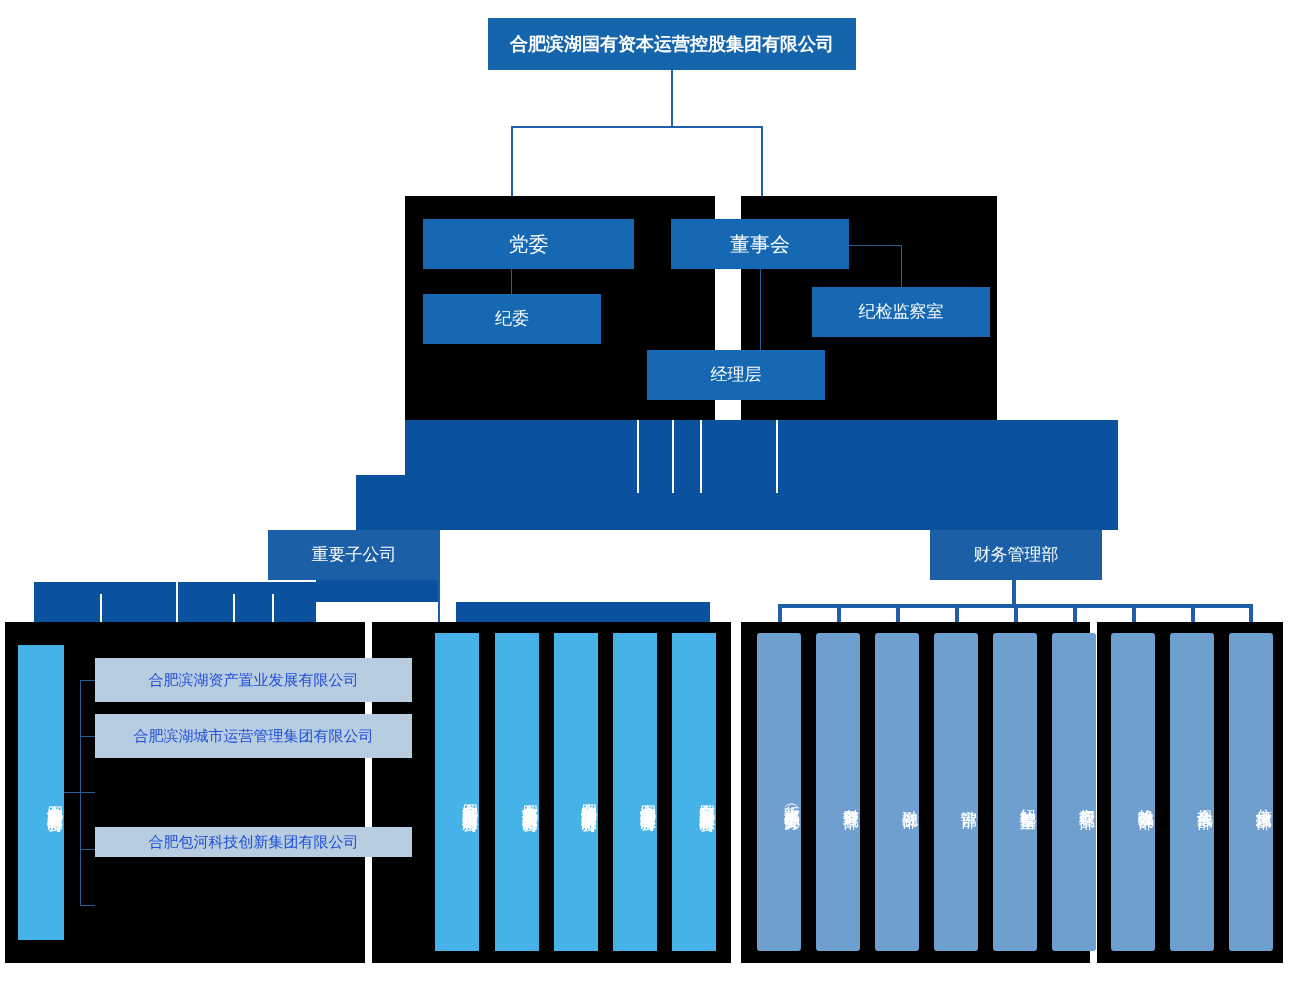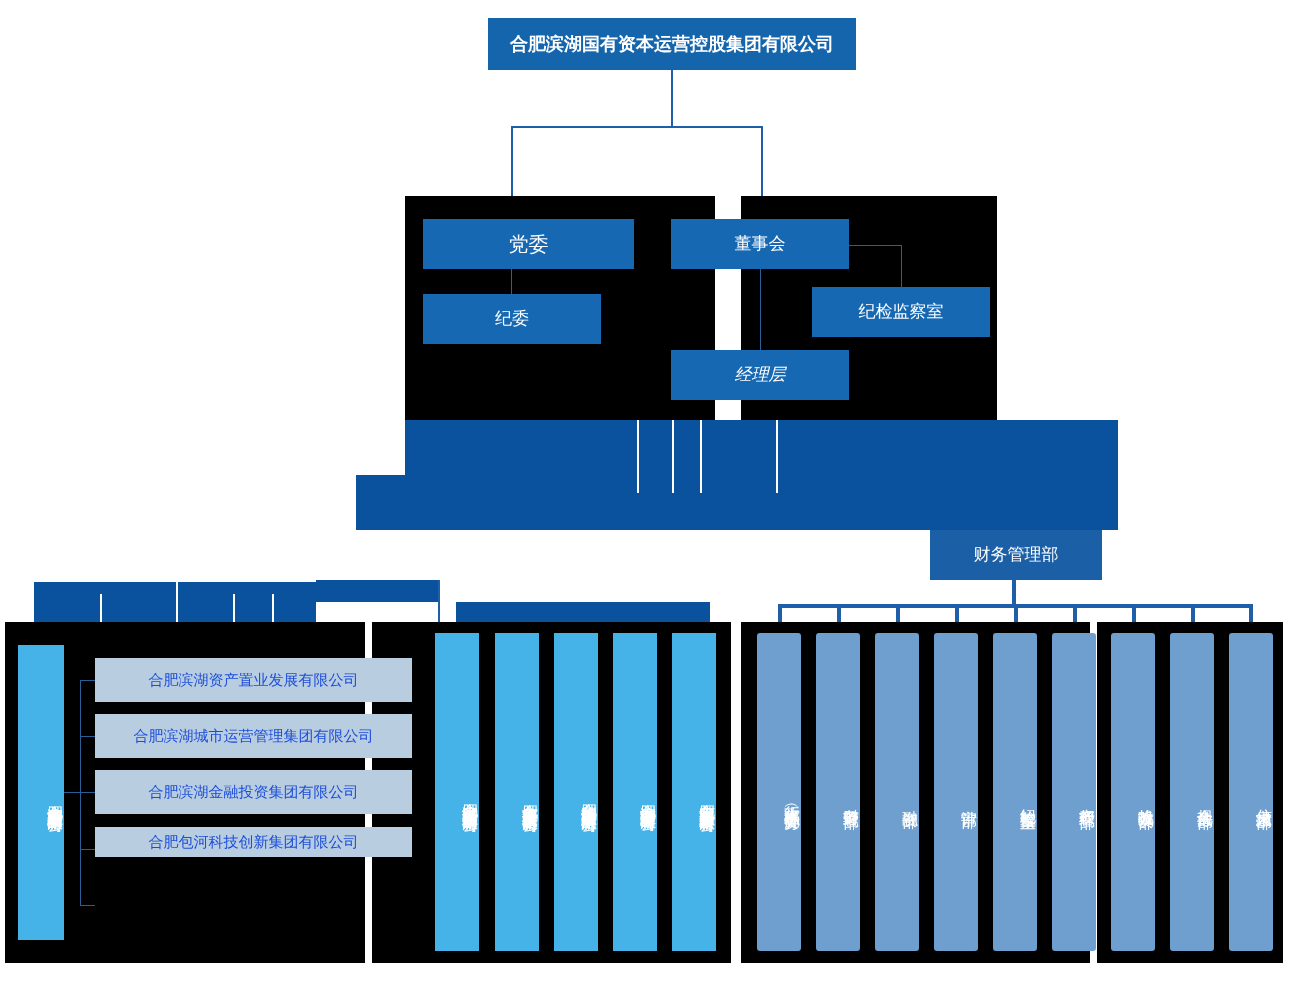--- a/index.html
+++ b/index.html
@@ -58,45 +58,48 @@
   <div class="abs node blue" style="left:423px;top:219px;width:211px;height:50px;font-size:20px;">
     <span>党委</span>
   </div>
 
   <div class="abs lnthin" style="left:511px;top:269px;width:1px;height:25px;"></div>
 
   <div class="abs node blue" style="left:423px;top:294px;width:178px;height:50px;font-size:17px;">
     <span>纪委</span>
   </div>
 
-  <div class="abs node blue" style="left:671px;top:219px;width:178px;height:50px;font-size:17px;">
+  <div class="abs node blue" style="left:671px;top:219px;width:178px;height:50px;font-size:20px;">
     <span>董事会</span>
   </div>
 
   <div class="abs lnthin" style="left:849px;top:245px;width:53px;height:1px;"></div>
   <div class="abs lnthin" style="left:901px;top:245px;width:1px;height:42px;"></div>
 
   <div class="abs node blue" style="left:812px;top:287px;width:178px;height:50px;font-size:17px;">
     <span>纪检监察室</span>
   </div>
 
   <div class="abs lnthin" style="left:760px;top:269px;width:1px;height:81px;"></div>
 
-  <div class="abs node blue" style="left:671px;top:350px;width:178px;height:50px;font-size:17px;font-style:italic;">
+  <div class="abs node blue" style="left:647px;top:350px;width:178px;height:50px;font-size:17px;">
     <span>经理层</span>
   </div>
 
   <div class="abs navymass" style="left:405px;top:420px;width:713px;height:78px;"></div>
   <div class="abs navymass" style="left:356px;top:475px;width:762px;height:55px;"></div>
 
   <div class="abs lnwhite" style="left:637px;top:420px;width:2px;height:73px;"></div>
   <div class="abs lnwhite" style="left:672px;top:420px;width:2px;height:73px;"></div>
   <div class="abs lnwhite" style="left:700px;top:420px;width:2px;height:73px;"></div>
   <div class="abs lnwhite" style="left:776px;top:420px;width:2px;height:73px;"></div>
 
+  <div class="abs node midblue" style="left:268px;top:530px;width:172px;height:50px;font-size:17px;">
+    <span>重要子公司</span>
+  </div>
   <div class="abs node midblue" style="left:930px;top:530px;width:172px;height:50px;font-size:17px;">
     <span>财务管理部</span>
   </div>
 
   <div class="abs navymass" style="left:34px;top:582px;width:282px;height:40px;"></div>
   <div class="abs navymass" style="left:316px;top:580px;width:124px;height:22px;"></div>
   <div class="abs navymass" style="left:456px;top:602px;width:254px;height:20px;"></div>
   <div class="abs lnwhite" style="left:100px;top:594px;width:2px;height:28px;"></div>
   <div class="abs lnwhite" style="left:176px;top:582px;width:2px;height:40px;"></div>
   <div class="abs lnwhite" style="left:233px;top:594px;width:2px;height:28px;"></div>
@@ -132,23 +135,20 @@
   <div class="abs lnthin" style="left:80px;top:736px;width:15px;height:1px;"></div>
   <div class="abs lnthin" style="left:80px;top:792px;width:15px;height:1px;"></div>
   <div class="abs lnthin" style="left:80px;top:849px;width:15px;height:1px;"></div>
   <div class="abs lnthin" style="left:80px;top:905px;width:15px;height:1px;"></div>
 
   <div class="abs node pale" style="left:95px;top:658px;width:317px;height:44px;font-size:15px;">
     <span>合肥滨湖资产置业发展有限公司</span>
   </div>
   <div class="abs node pale" style="left:95px;top:714px;width:317px;height:44px;font-size:15px;">
     <span>合肥滨湖城市运营管理集团有限公司</span>
-  </div>
-  <div class="abs node pale" style="left:95px;top:770px;width:317px;height:44px;font-size:15px;">
-    <span>合肥滨湖金融投资集团有限公司</span>
   </div>
   <div class="abs node pale" style="left:95px;top:827px;width:317px;height:30px;font-size:15px;">
     <span>合肥包河科技创新集团有限公司</span>
   </div>
 
   <div class="abs node lightblue vert" style="left:435px;top:633px;width:44px;height:318px;font-size:16px;">
     <span>合肥滨湖时光产业投资集团有限公司</span>
   </div>
   <div class="abs node lightblue vert" style="left:495px;top:633px;width:44px;height:318px;font-size:16px;">
     <span>合肥市包河建设发展投资有限公司</span>

